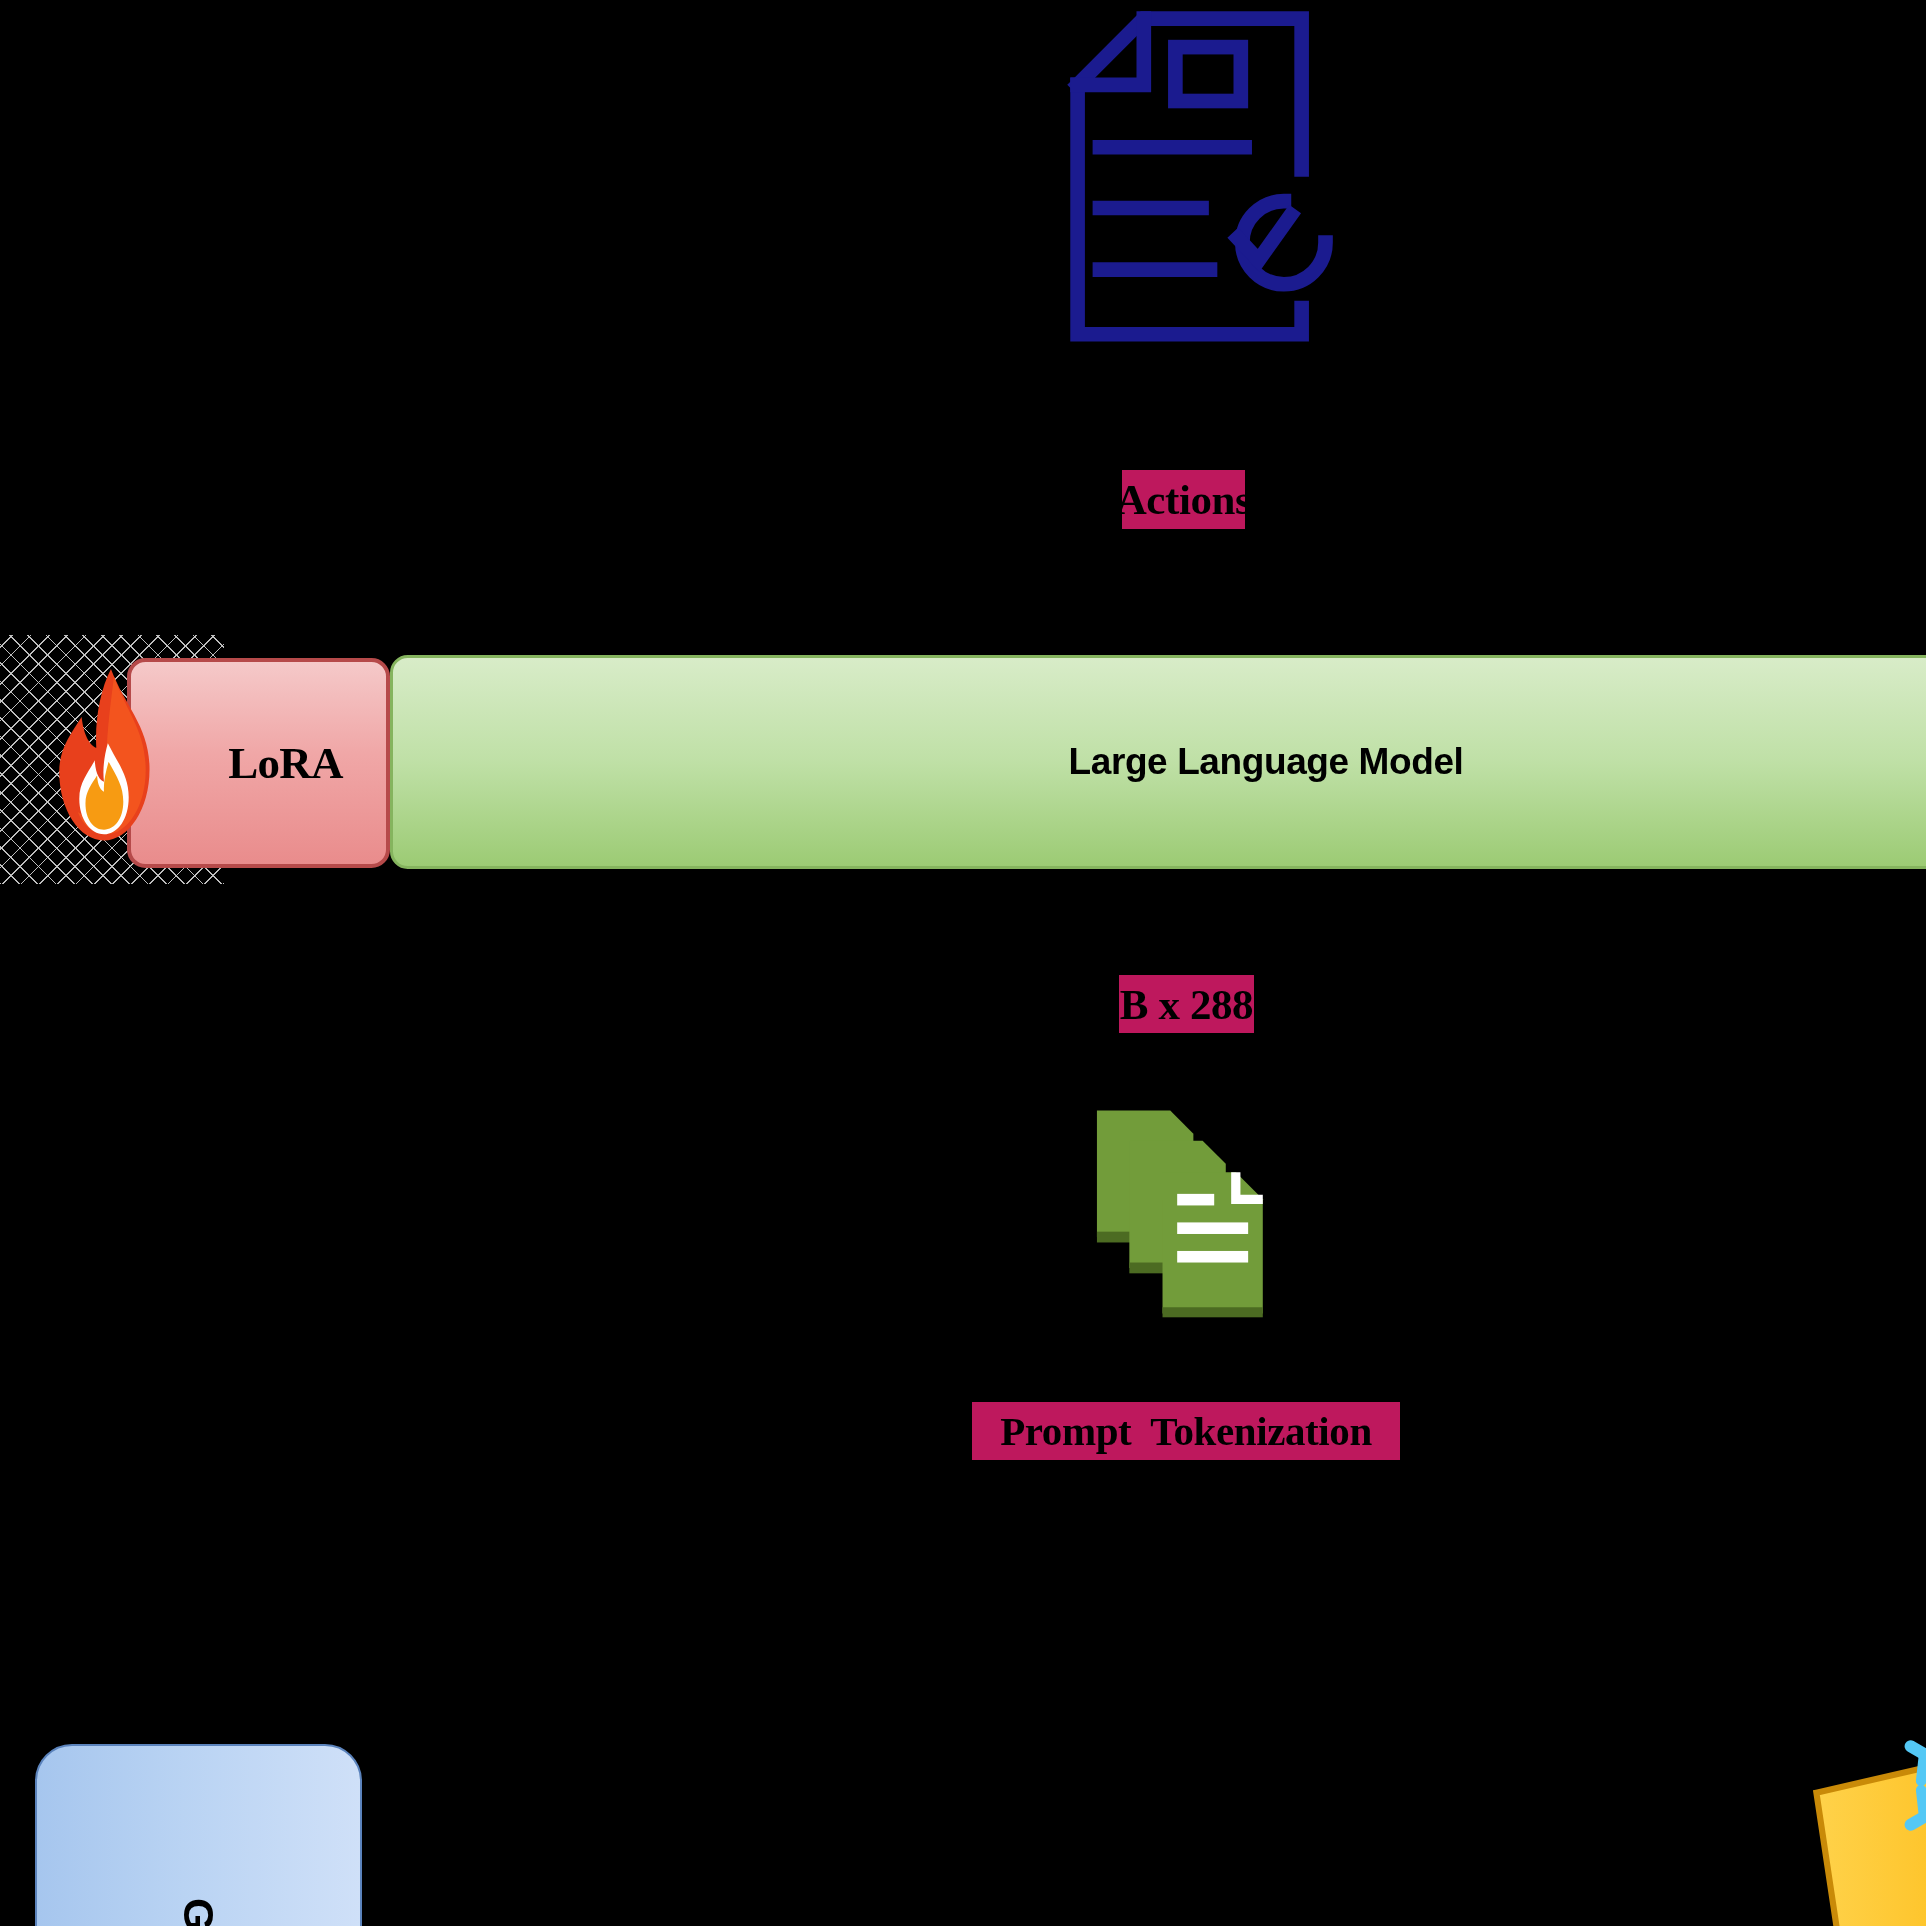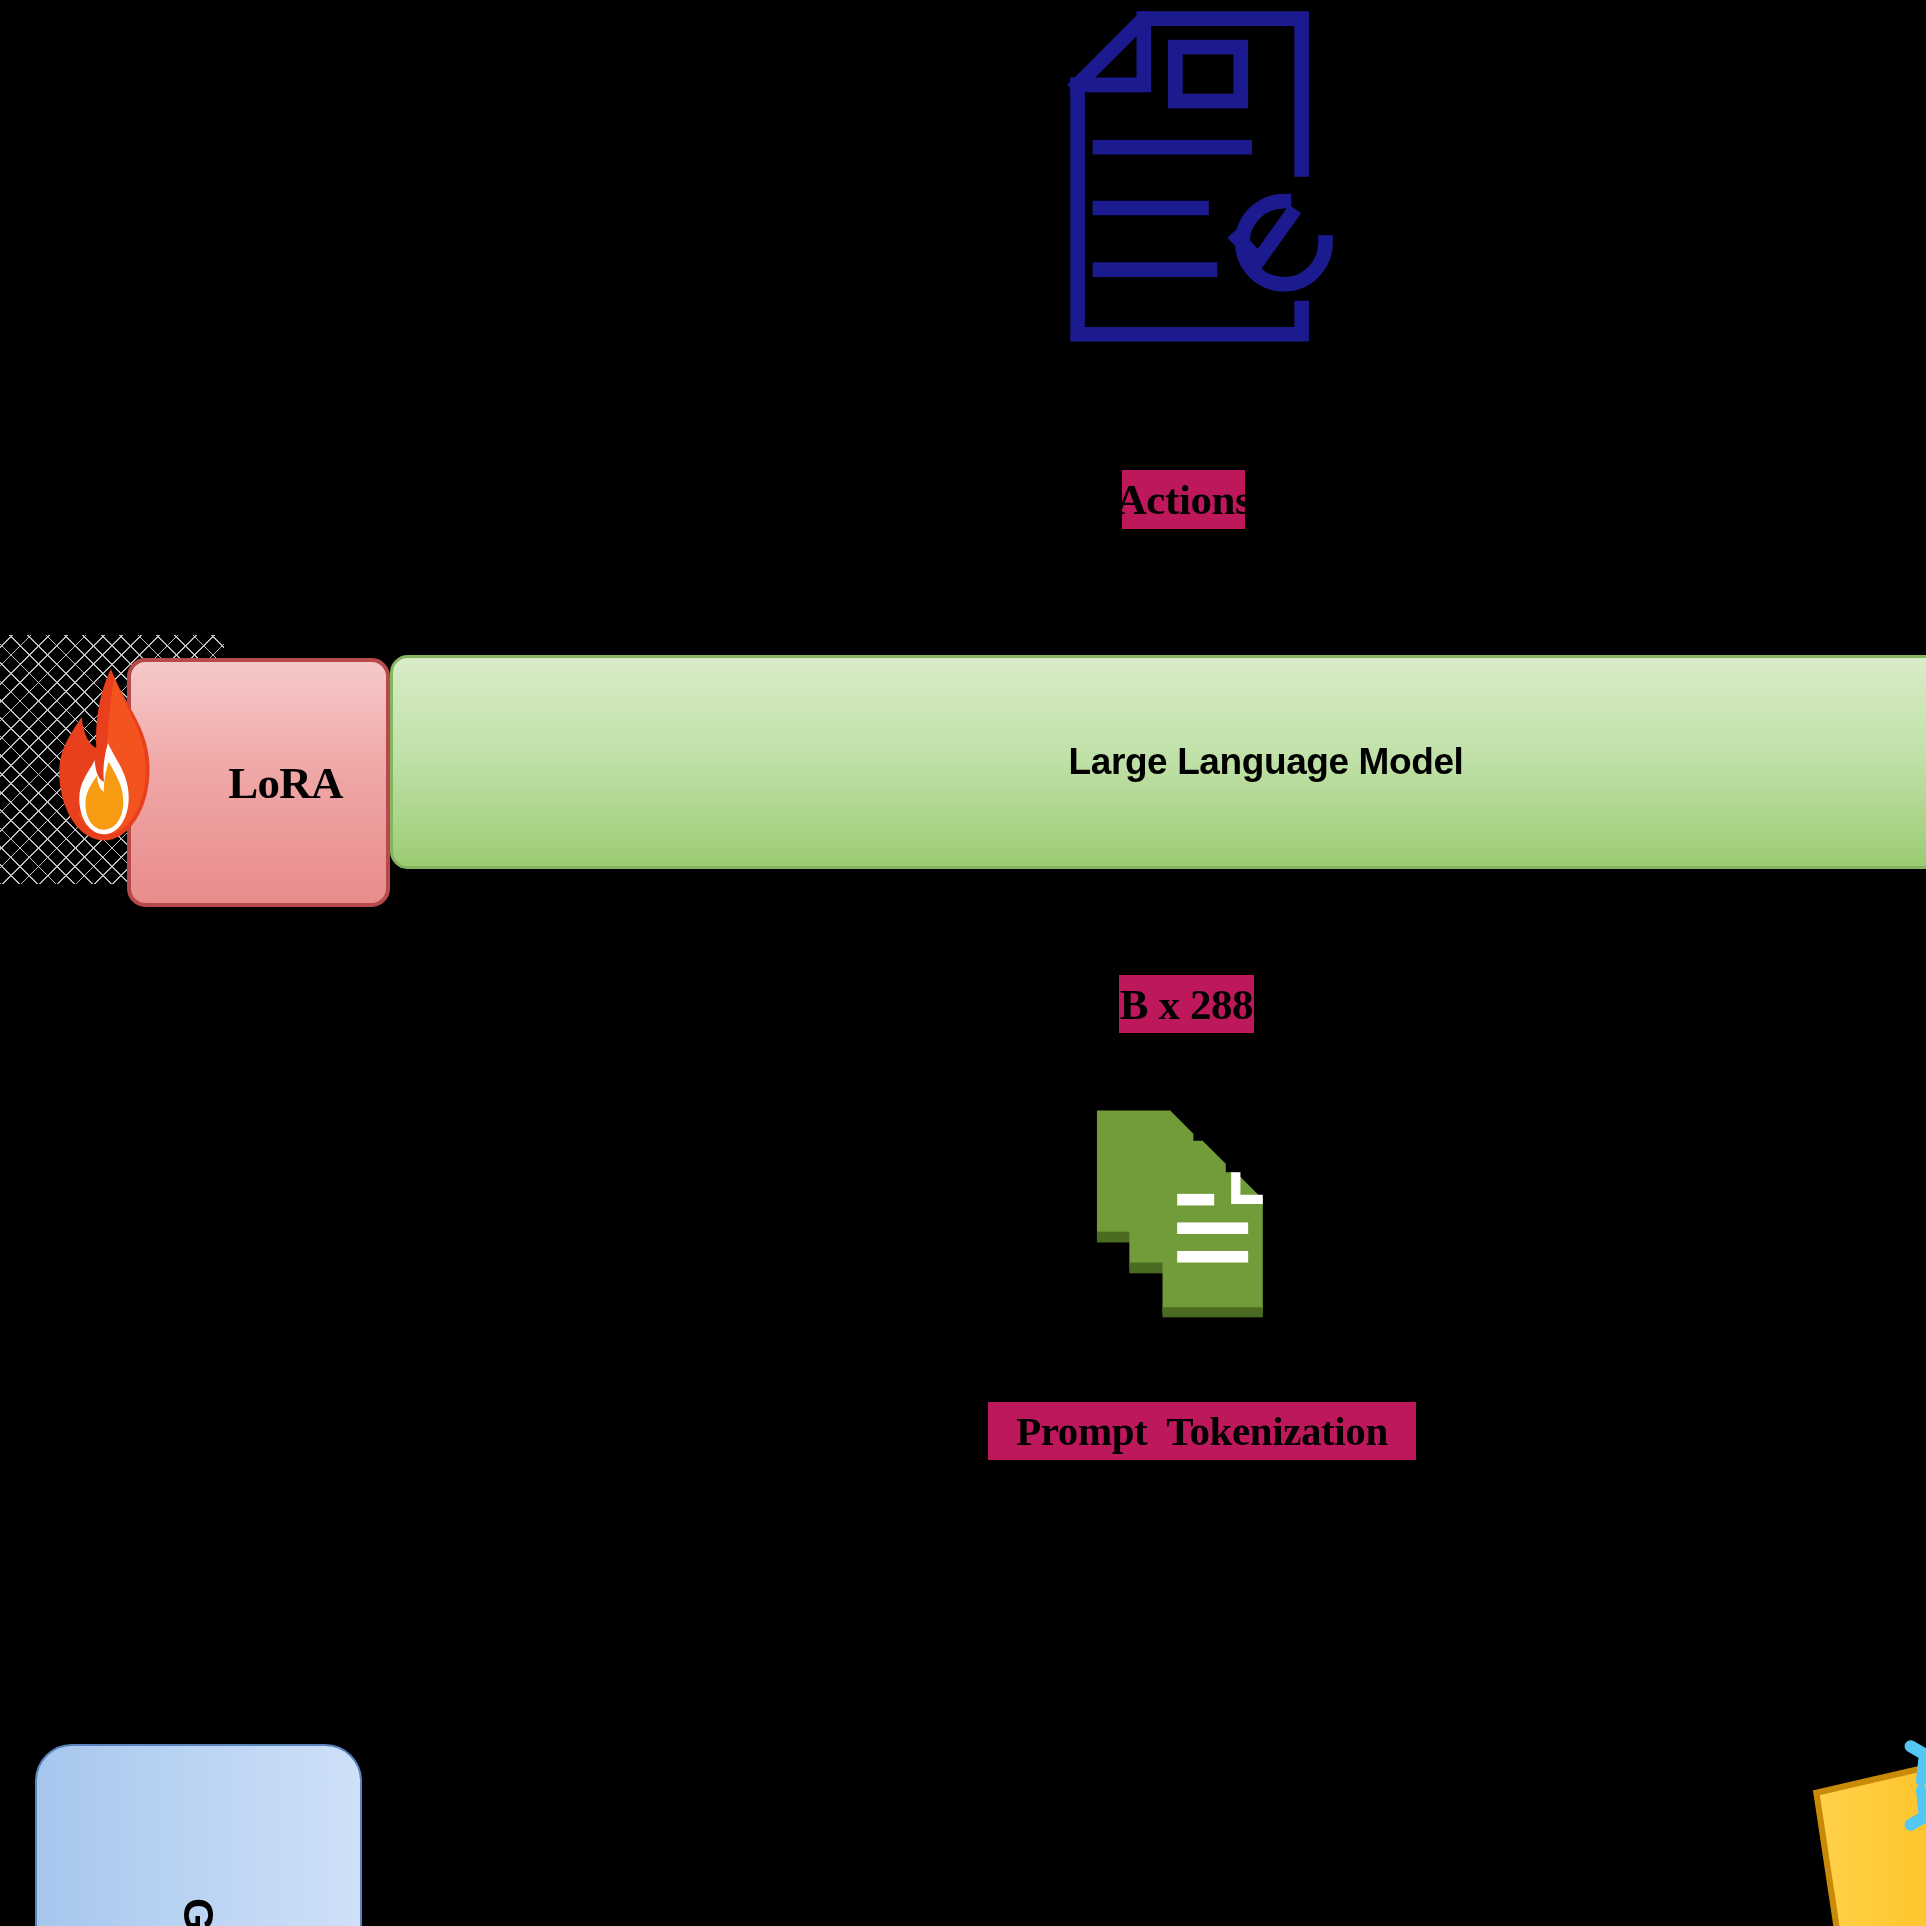--- a/index.html
+++ b/index.html
@@ -24,21 +24,21 @@
 
   
   #hatch-panel{
     position:absolute;left:0px;top:635px;width:224px;height:249px;
     background-color:transparent;
     background-image:
       repeating-linear-gradient(45deg, rgba(200,200,200,.95) 0 1.2px, transparent 1.2px 13px),
       repeating-linear-gradient(-45deg, rgba(200,200,200,.95) 0 1.2px, transparent 1.2px 13px);
   }
   #lora-box{
-    position:absolute;left:127px;top:658px;width:263px;height:249px;
+    position:absolute;left:127px;top:658px;width:263px;height:210px;
     border-radius:18.5px;
     background:linear-gradient(180deg,#f5c9c9 0%, #f0a7a7 45%, #e98c8c 100%);
     border:4.2px solid #b64a4a;
     box-sizing:border-box;
     display:flex;align-items:center;justify-content:center;
   }
   #lora-label{
     font-family:"Liberation Serif", serif;font-weight:bold;font-size:45px;
     color:#000;letter-spacing:-0.8px;padding-left:54px;
   }
@@ -135,21 +135,21 @@
 
       <path d="M188 182 L378 182 L448 252 L448 548 L188 548 Z" fill="#729C3A"></path>
       <rect x="188" y="532" width="260" height="26" fill="#4C6B22"></rect>
       <path d="M378 182 L378 252 L448 252" fill="none" stroke="#FFFFFF" stroke-width="24"></path>
       <rect x="226" y="238" width="96" height="30" fill="#FFFFFF"></rect>
       <rect x="226" y="312" width="184" height="30" fill="#FFFFFF"></rect>
       <rect x="226" y="386" width="184" height="30" fill="#FFFFFF"></rect>
     </svg>
   </div>
 
-  <div class="tag" style="left:972px;top:1402px;width:428px;height:58px;font-size:41px;margin-left:16px;">Prompt  Tokenization</div>
+  <div class="tag" style="left:972px;top:1402px;width:428px;height:58px;font-size:41px;">Prompt  Tokenization</div>
 
   <div id="global-features-box">
     <span id="global-features-label">Global Features</span>
   </div>
 
   <div id="visual-encoder">
     <svg width="335" height="690" viewBox="0 0 870 1790">
       <defs>
         <linearGradient id="veGrad" x1="0" y1="0" x2="1" y2="0">
           <stop offset="0%" stop-color="#FFD24A"></stop>

